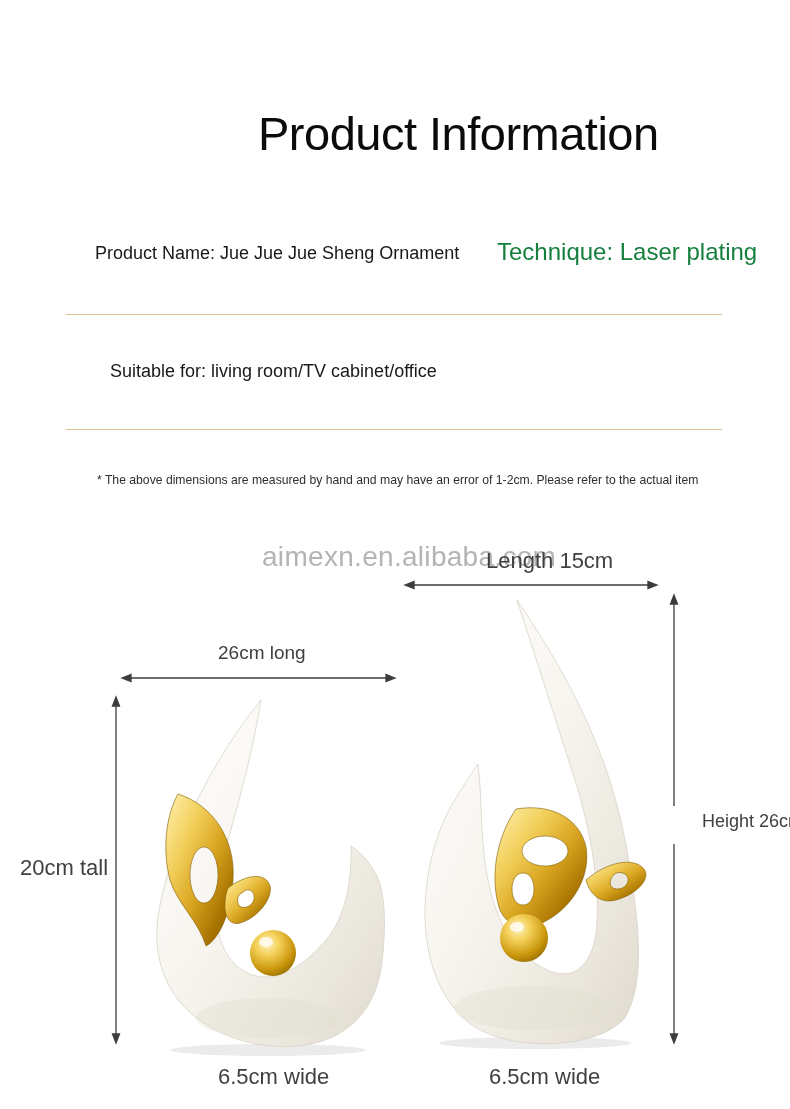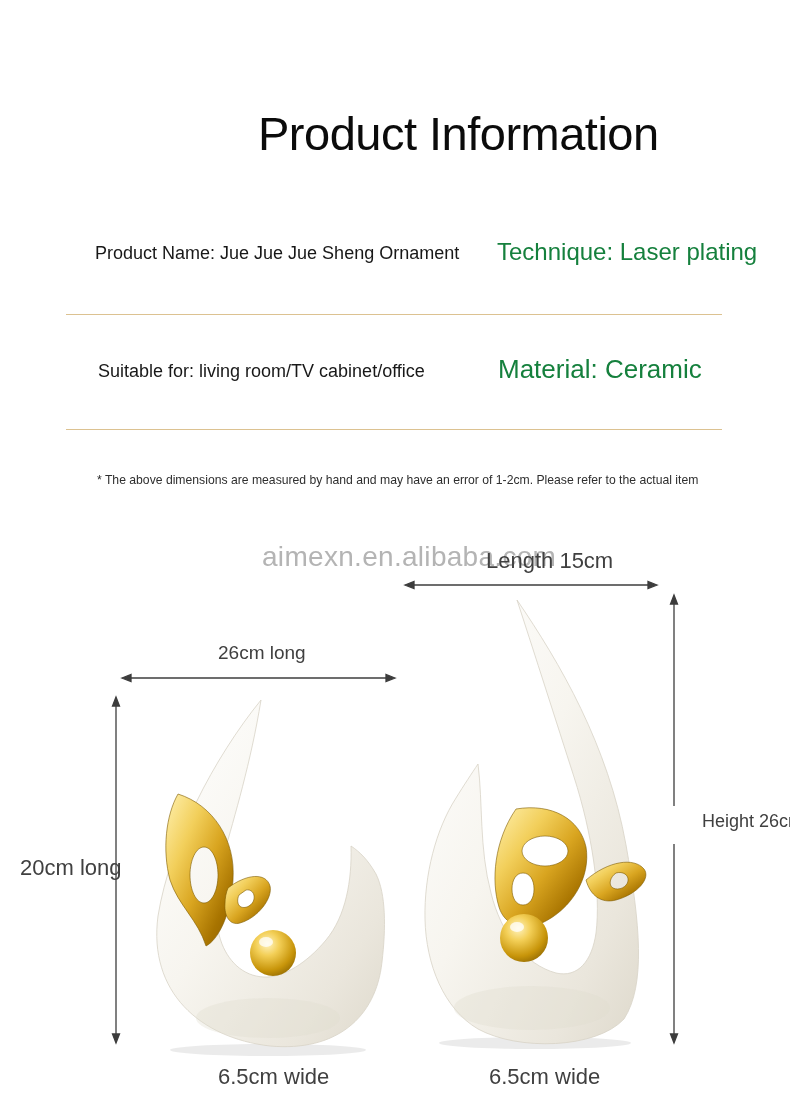--- a/index.html
+++ b/index.html
@@ -30,22 +30,21 @@
 </head>
 <body>
 
 <div class="page">
 
   <div class="abs cell-small" style="left:95px;top:243px;">Product Name: Jue Jue Jue Sheng Ornament</div>
 
   <div class="abs title">Product Information</div>
   <div class="abs cell-big" style="left:497px;top:238px;font-size:24px;">Technique: Laser plating</div>
   <div class="abs divider" style="top:314px;"></div>
-  <div class="abs cell-small" style="left:98px;top:361px;">Suitable for: living room/TV cabinet/office</div>
-  <div class="abs cell-big" style="left:498px;top:354px;font-size:26px;">Material: Ceramic</div>
+  <div class="abs cell-small" style="left:110px;top:361px;">Suitable for: living room/TV cabinet/office</div>
   <div class="abs divider" style="top:429px;"></div>
 
   <div class="abs note">* The above dimensions are measured by hand and may have an error of 1-2cm. Please refer to the actual item</div>
 
   <div class="abs watermark">aimexn.en.alibaba.com</div>
 
   <svg class="abs" style="left:118px;top:690px;" width="290" height="370" viewBox="0 0 290 370">
     <defs>
       <linearGradient id="cerL" x1="0" y1="0" x2="1" y2="1">
         <stop offset="0" stop-color="#ffffff"></stop>
@@ -178,18 +177,18 @@
 
       <line x1="674" y1="603" x2="674" y2="806"></line>
       <polygon points="674,595 670.5,604 677.5,604"></polygon>
       <line x1="674" y1="844" x2="674" y2="1035"></line>
       <polygon points="674,1043 670.5,1034 677.5,1034"></polygon>
     </g>
   </svg>
 
   <div class="abs dim-label" style="left:486px;top:548px;font-size:22px;">Length 15cm</div>
   <div class="abs dim-label" style="left:218px;top:642px;font-size:19px;text-align:center;">26cm long</div>
-  <div class="abs dim-label" style="left:20px;top:855px;font-size:22px;">20cm long</div>
+  <div class="abs dim-label" style="left:20px;top:855px;font-size:22px;">20cm tall</div>
   <div class="abs dim-label" style="left:702px;top:811px;font-size:18px;">Height 26cm</div>
   <div class="abs dim-label" style="left:218px;top:1064px;font-size:22px;">6.5cm wide</div>
   <div class="abs dim-label" style="left:489px;top:1064px;font-size:22px;">6.5cm wide</div>
 
 </div>
 
 </body></html>

